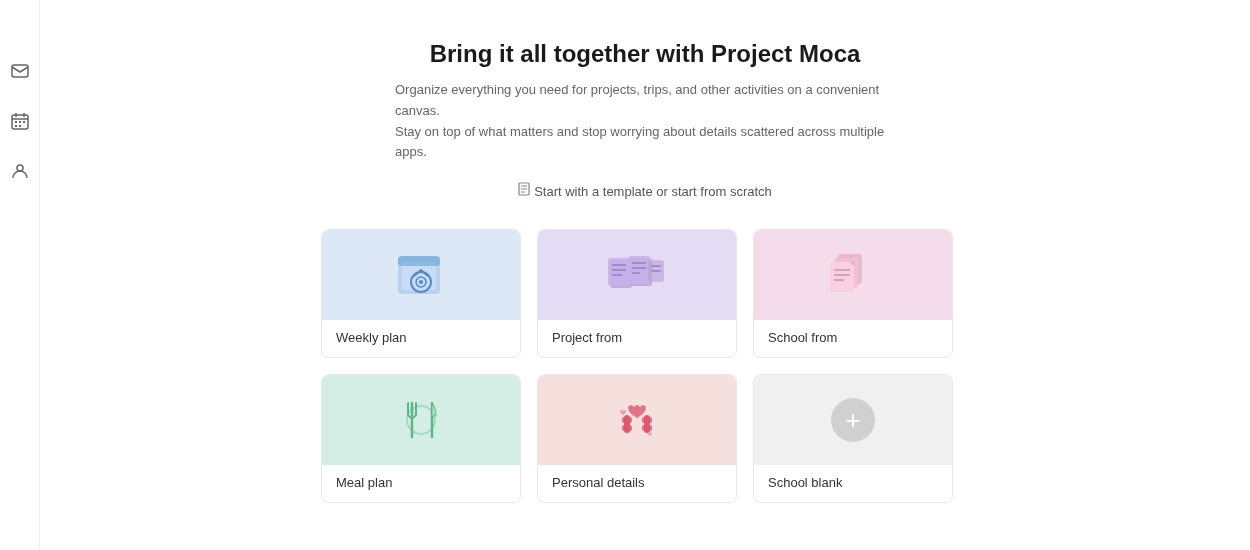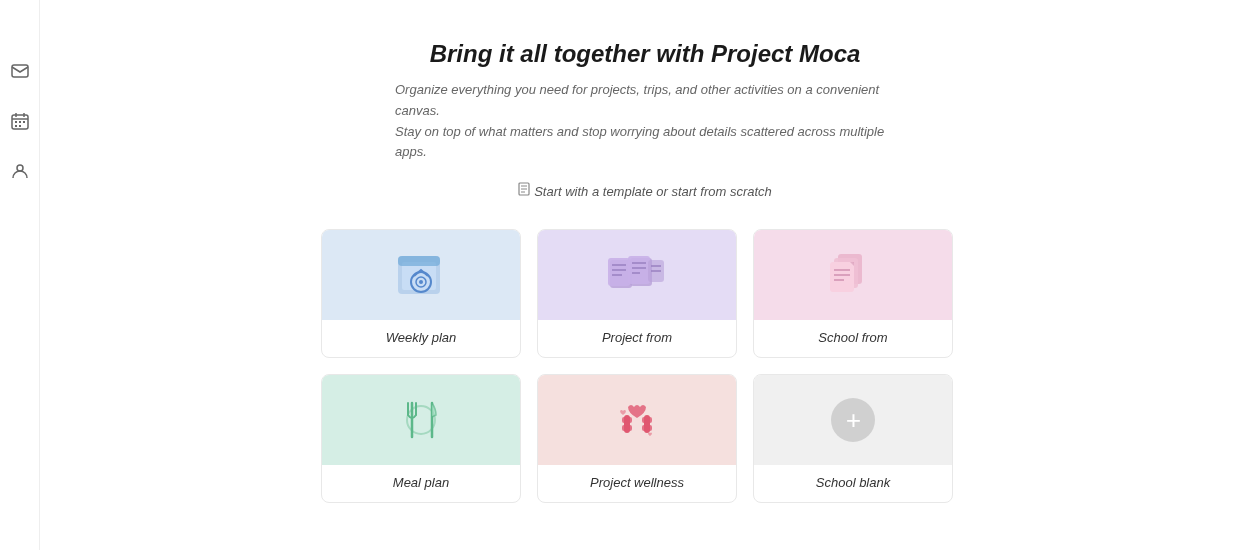--- a/index.html
+++ b/index.html
@@ -35,21 +35,20 @@
     }
 
     
     .main {
       flex: 1;
       display: flex;
       flex-direction: column;
       align-items: center;
       padding: 40px 20px 20px;
       overflow-y: auto;
-      font-style: italic;
     }
 
     .hero-title {
       font-size: 24px;
       font-weight: 600;
       color: #1a1a1a;
       margin-bottom: 12px;
       text-align: center;
     }
 
@@ -83,21 +82,20 @@
       width: 648px;
     }
 
     .card {
       background: #fff;
       border: 1px solid #e8e8e8;
       border-radius: 8px;
       overflow: hidden;
       cursor: pointer;
       width: 200px;
-      text-align: center;
     }
 
     .card-image {
       height: 90px;
       display: flex;
       align-items: center;
       justify-content: center;
     }
 
     .card-image.blue-bg { background: #dce8f5; }
@@ -273,21 +271,21 @@
           <rect x="42" y="30" width="6" height="18" rx="3" fill="#e05870"></rect>
           <rect x="40" y="32" width="10" height="6" rx="2" fill="#e05870" opacity="0.8"></rect>
           <rect x="40" y="40" width="10" height="6" rx="2" fill="#e05870" opacity="0.8"></rect>
 
           <path d="M32 22 Q35 18 38 22 Q41 18 44 22 Q44 28 35 33 Q26 28 26 22 Q29 18 32 22Z" fill="#e05870" opacity="0.8"></path>
 
           <path d="M18 26 Q19.5 24 21 26 Q22.5 24 24 26 Q24 28.5 21 30 Q18 28.5 18 26Z" fill="#e05870" opacity="0.5"></path>
           <path d="M46 48 Q47 47 48 48 Q49 47 50 48 Q50 50 48 51 Q46 50 46 48Z" fill="#e05870" opacity="0.5"></path>
         </svg>
       </div>
-      <div class="card-label">Project wellness</div>
+      <div class="card-label">Personal details</div>
     </div>
 
     <div class="card">
       <div class="card-image gray-bg">
         <div class="plus-circle">+</div>
       </div>
       <div class="card-label">School blank</div>
     </div>
 
   </div>

